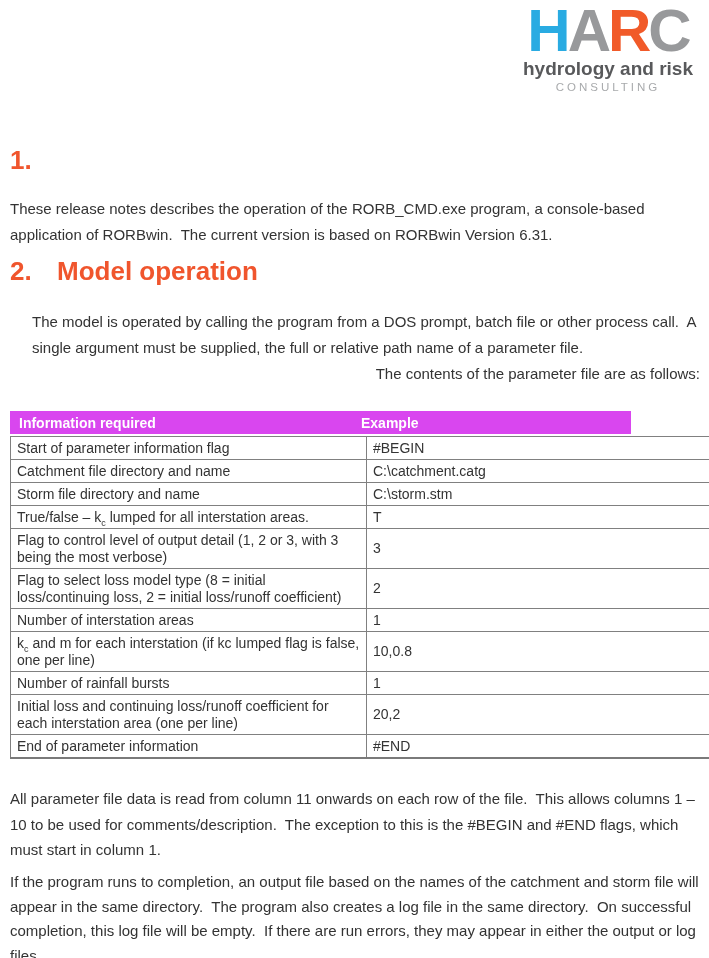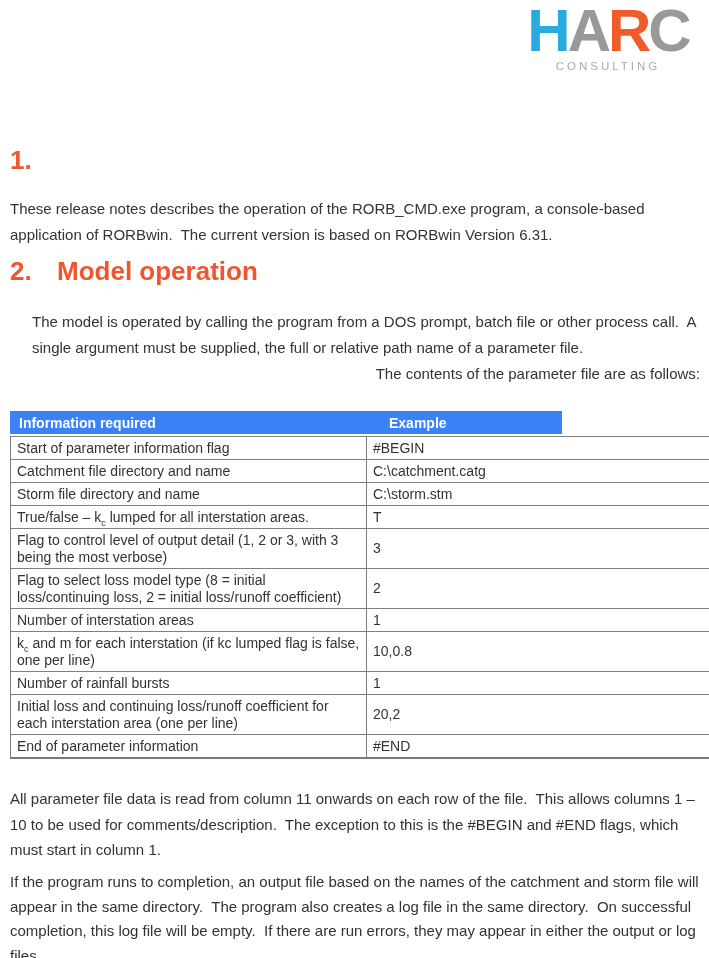--- a/index.html
+++ b/index.html
@@ -46,23 +46,23 @@
     font-size:15px;line-height:25.5px;color:#333333;
   }
   #para-intro{top:196px;}
   #para-model{top:309px;margin-left:22px;}
   #para-contents{top:361px;text-align:right;}
   #para-columns{top:786px;}
   #para-output{top:870px;line-height:24.5px;}
 
   
   .tbl-header-bar{
-    position:absolute;left:10px;top:411px;width:552px;height:23px;
-    background:#3b82f6;display:flex;align-items:center;
-    color:#ffffff;font-weight:bold;font-size:14px;gap:28px;
+    position:absolute;left:10px;top:411px;width:621px;height:23px;
+    background:#d946ef;display:flex;align-items:center;
+    color:#ffffff;font-weight:bold;font-size:14px;
   }
   .tbl-header-bar .hcell1{width:343px;flex:0 0 343px;padding-left:9px;box-sizing:border-box;}
   .tbl-header-bar .hcell2{flex:1;padding-left:8px;}
   table.param{
     position:absolute;left:10px;top:436px;width:688px;
     border-collapse:collapse;table-layout:fixed;
     font-size:14px;color:#333333;
   }
   table.param td{
     border:1.5px solid #808080;
@@ -74,20 +74,21 @@
   td.col-example{width:345px;}
   sub{font-size:9px;line-height:0;}
 </style>
 </head>
 <body>
 
 <div class="page">
 
   <div class="logo">
     <div class="logo-letters"><span class="l-h">H</span><span class="l-a">A</span><span class="l-r">R</span><span class="l-c">C</span></div>
+    <div class="logo-tagline">hydrology and risk</div>
     <div class="logo-sub">CONSULTING</div>
   </div>
 
   <div class="section-heading" id="heading-1">
     <span class="sec-num">1.</span>
   </div>
   <div class="para" id="para-intro">These release notes describes the operation of the RORB_CMD.exe program, a console-based application of RORBwin.&nbsp; The current version is based on RORBwin Version 6.31.</div>
 
   <div class="section-heading" id="heading-2">
     <span class="sec-num">2.</span>

